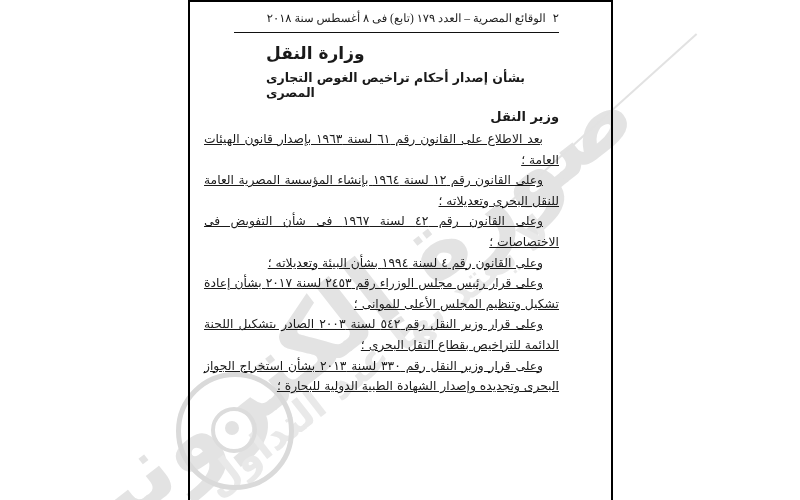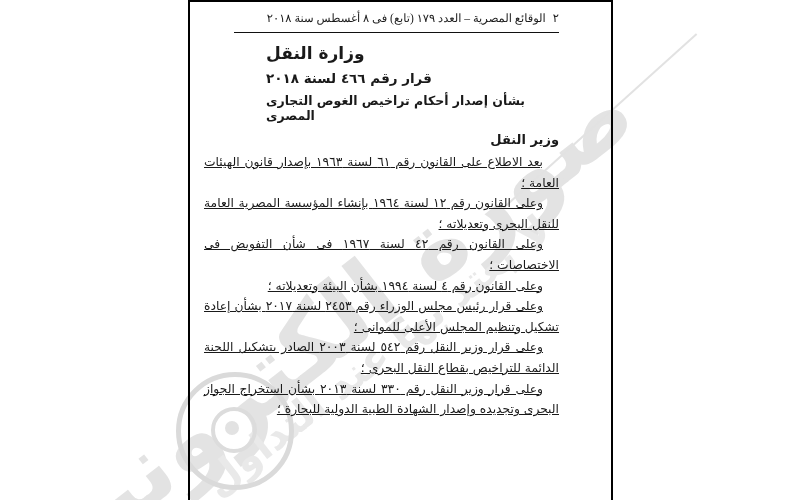--- a/index.html
+++ b/index.html
@@ -85,21 +85,20 @@
   <div class="page-frame">
     <div class="content">
 
       <div class="running-head">
         <span class="page-num">٢</span>
         <span class="gazette">الوقائع المصرية – العدد ١٧٩ (تابع) فى ٨ أغسطس سنة ٢٠١٨</span>
       </div>
 
       <div class="title-block">
         <div class="ministry">وزارة النقل</div>
-        <div class="decree-no">قرار رقم ٤٦٦ لسنة ٢٠١٨</div>
         <div class="subject">بشأن إصدار أحكام تراخيص الغوص التجارى المصرى</div>
       </div>
 
       <div class="section-heading">وزير النقل</div>
 
       <div class="body-text" id="paragraphs">
           <p>بعد الاطلاع على القانون رقم ٦١ لسنة ١٩٦٣ بإصدار قانون الهيئات العامة ؛</p>
           <p>وعلى القانون رقم ١٢ لسنة ١٩٦٤ بإنشاء المؤسسة المصرية العامة للنقل البحرى وتعديلاته ؛</p>
           <p>وعلى القانون رقم ٤٢ لسنة ١٩٦٧ فى شأن التفويض فى الاختصاصات ؛</p>
           <p>وعلى القانون رقم ٤ لسنة ١٩٩٤ بشأن البيئة وتعديلاته ؛</p>

